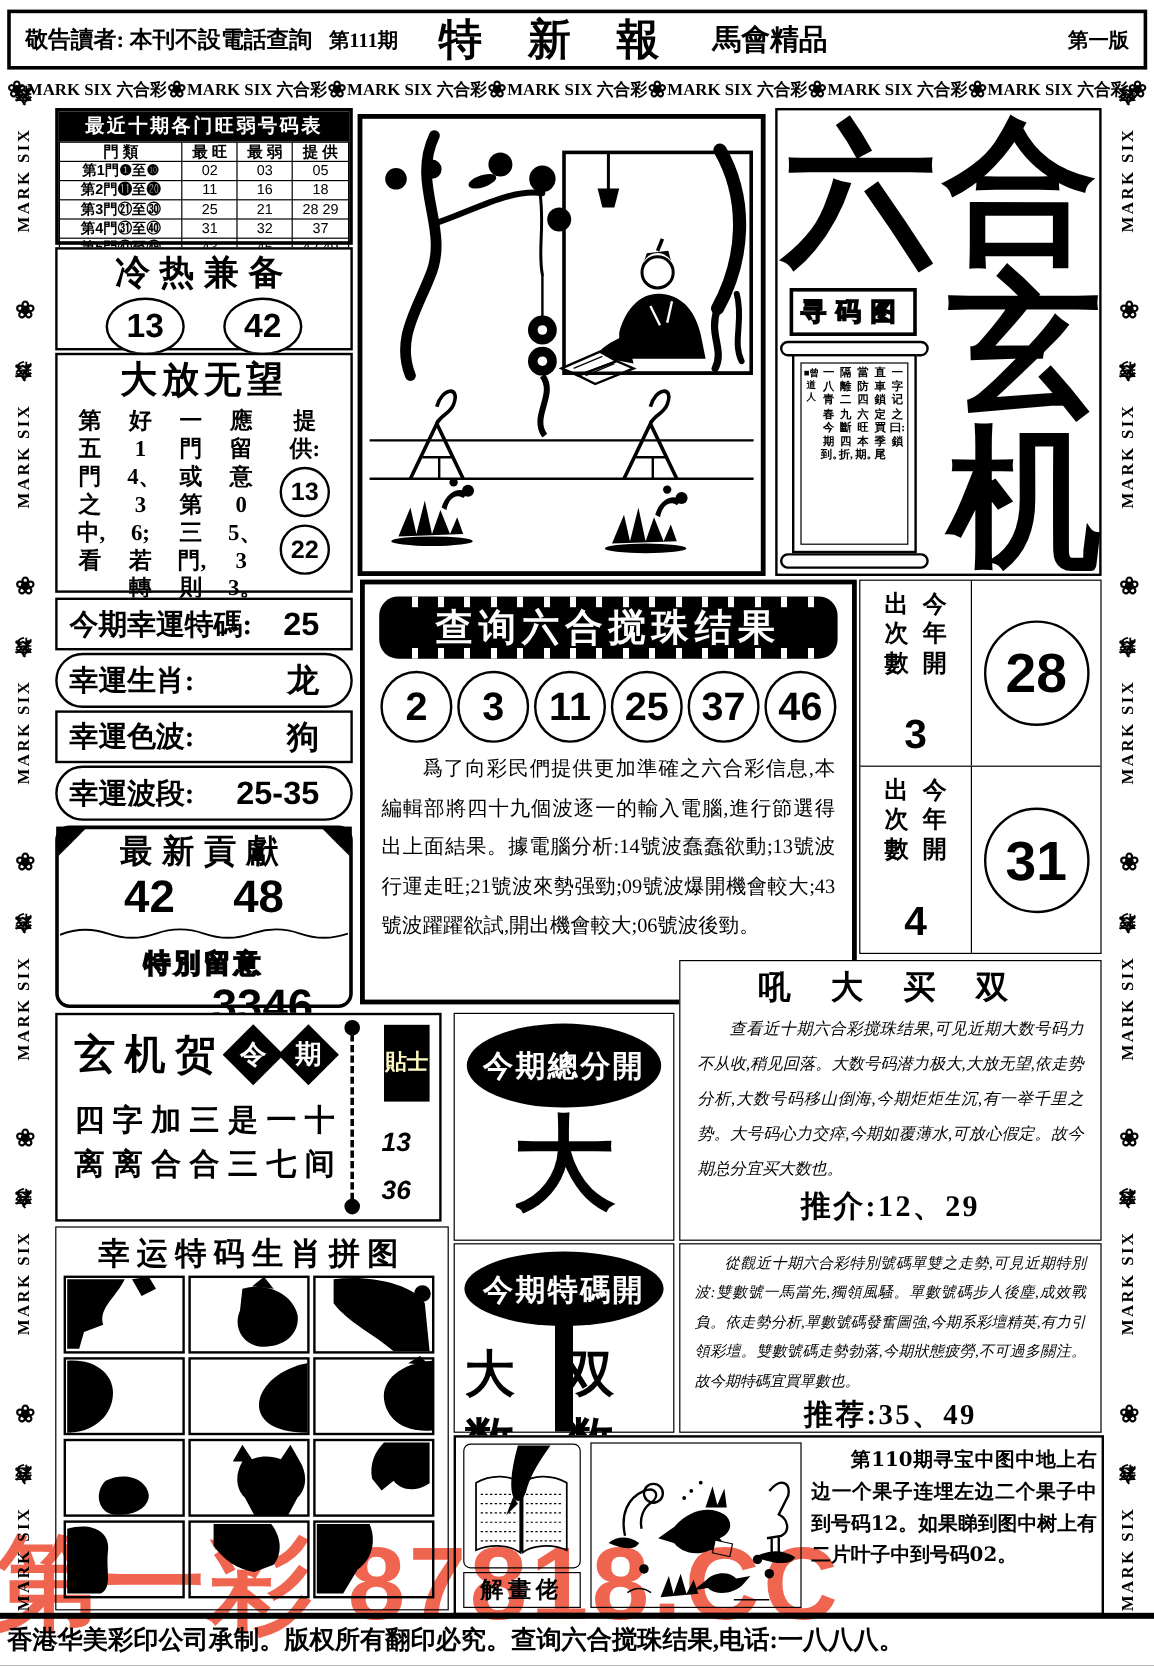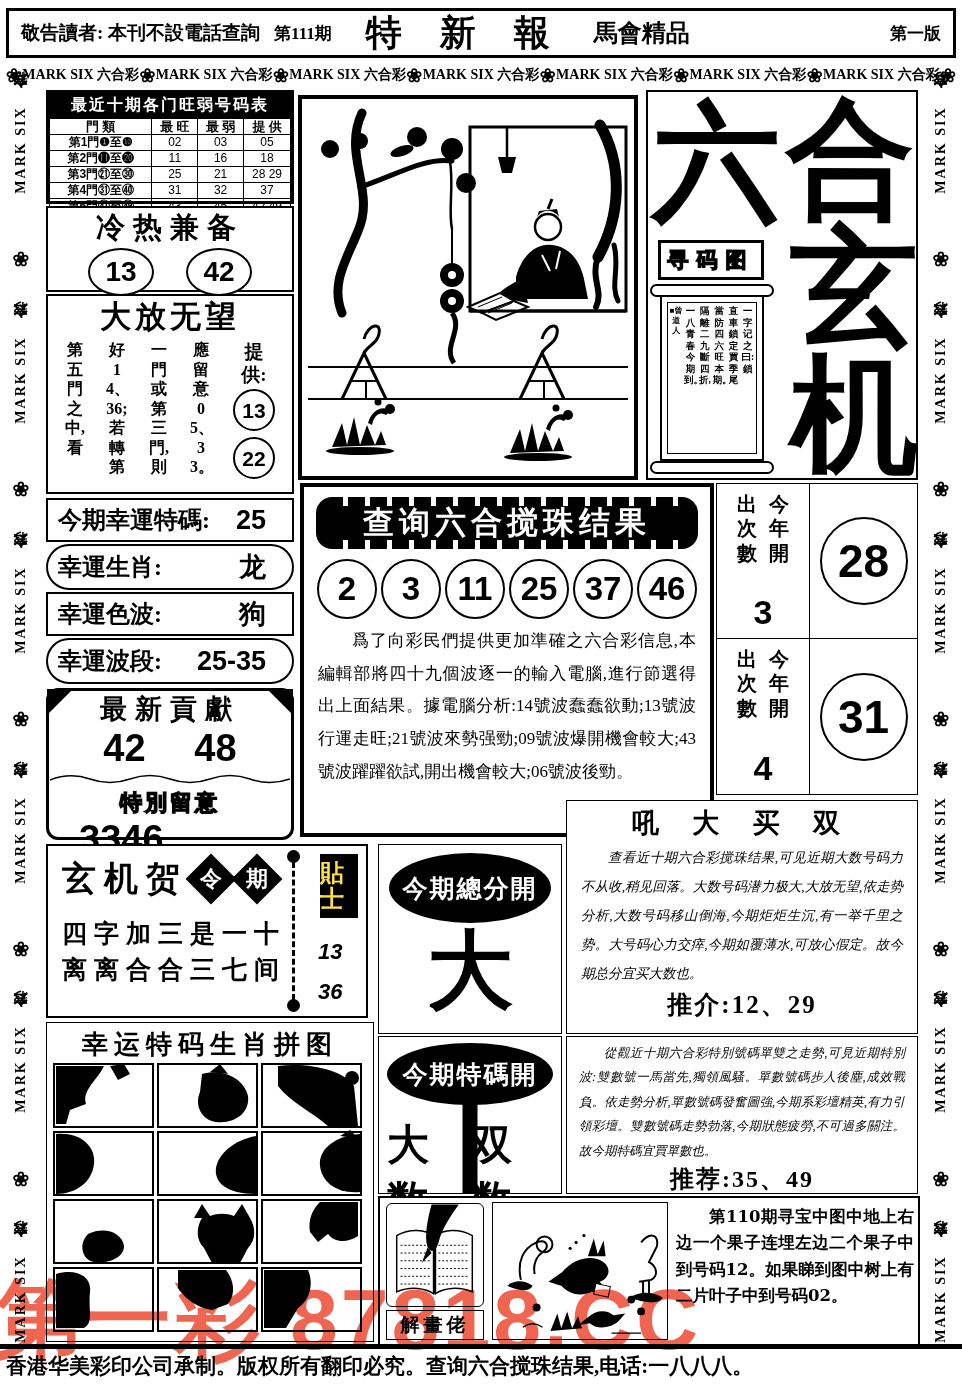--- a/index.html
+++ b/index.html
@@ -30,21 +30,21 @@
   table.hot th,table.hot td{border:1px solid #000;text-align:center;padding:0;height:15px;line-height:15px;}
   table.hot th{font-family:"Liberation Serif",serif;font-size:13px;}
   .doorcell{font-weight:bold;white-space:nowrap;font-size:12px;}
   
   .ball{display:inline-flex;align-items:center;justify-content:center;border:2px solid #000;
         border-radius:50%;font-weight:bold;font-family:"Liberation Sans",sans-serif;background:#fff;}
   
   .calli{font-family:"DejaVu Serif",serif;font-weight:bold;}
   
   .vcols{display:flex;flex-direction:row-reverse;justify-content:space-around;align-items:flex-start;}
-  .vcol{width:22px;font-size:16px;line-height:1.22;text-align:center;word-break:break-all;
+  .vcol{width:22px;font-size:19px;line-height:1.22;text-align:center;word-break:break-all;
         font-weight:bold;}
   
   .lucky{position:absolute;background:#fff;border:2px solid #000;display:flex;align-items:center;
          padding:0 26px 0 10px;justify-content:space-between;box-sizing:border-box;}
   .lucky .lab{font-size:24px;font-weight:bold;white-space:nowrap;}
   .lucky .val{font-size:27px;font-weight:bold;font-family:"Liberation Sans",sans-serif;}
   .lucky.round{border-radius:24px;gap:16px;}
   
   .contrib{border-radius:12px;}
   .contrib:before,.contrib:after{content:"";position:absolute;width:0;height:0;border:13px solid transparent;}
@@ -54,22 +54,22 @@
   .outline-txt{font-size:22px;font-weight:bold;letter-spacing:3px;color:#fff;
                -webkit-text-stroke:1.3px #000;text-shadow:0 0 1px #000;}
   
   .diam{display:inline-flex;width:36px;height:36px;background:#000;transform:rotate(45deg);
         align-items:center;justify-content:center;margin:0 5px;}
   .diam>span{transform:rotate(-45deg);color:#fff;font-size:22px;font-weight:bold;}
   .dashline{position:absolute;border-left:3px dashed #000;}
   .dashline:before,.dashline:after{content:"";position:absolute;left:-8px;width:13px;height:13px;
         background:#000;border-radius:50%;}
   .dashline:before{top:-12px;} .dashline:after{bottom:-12px;}
-  .tipbox{position:absolute;background:#000;color:#fde047;display:flex;flex-direction:column;
-          align-items:center;justify-content:center;font-weight:bold;font-size:24px;line-height:1.1;}
+  .tipbox{position:absolute;background:#000;color:#fef9c3;display:flex;flex-direction:column;
+          align-items:center;justify-content:center;font-weight:bold;font-size:18px;line-height:1.1;}
   
   .banner{position:relative;background:#000;border-radius:16px;color:#fff;display:flex;
           align-items:center;justify-content:center;overflow:hidden;}
   .banner .btxt{font-size:31px;font-weight:bold;letter-spacing:5px;white-space:nowrap;}
   .banner .stripes{position:absolute;left:10px;right:10px;height:9px;
      background:repeating-linear-gradient(90deg,transparent 0 17px,#fff 17px 22px);}
   .para{font-size:17px;line-height:1.92;text-align:justify;text-indent:2em;}
   .hand{font-size:13.5px;line-height:2.15;text-align:justify;text-indent:2em;font-style:italic;}
   .reco{font-size:25px;font-weight:bold;text-align:center;letter-spacing:2px;}
   
@@ -228,21 +228,21 @@
   <div class="box contrib" style="left:46px;top:688px;width:248px;height:152px;border-width:3px;text-align:center;">
     <div class="calli" style="font-size:27px;letter-spacing:8px;">最新貢獻</div>
     <div style="display:flex;justify-content:space-around;padding:0 30px;">
       <span class="bignum">42</span>
       <span class="bignum">48</span>
     </div>
     <svg width="240" height="12" viewBox="0 0 240 12">
         <path d="M0,8 Q20,0 40,7 T80,7 T120,7 T160,7 T200,7 T240,7" fill="none" stroke="#000" stroke-width="1.6"></path>
       </svg>
     <div class="outline-txt">特別留意</div>
-    <div style="display:flex;justify-content:flex-start;padding:0 30px;">
+    <div style="display:flex;justify-content:flex-end;padding:0 30px;">
       <span class="bignum">33</span>
       <span class="bignum">46</span>
     </div>
   </div>
 
   <div class="box" style="left:46px;top:844px;width:322px;height:174px;">
     <div style="display:flex;align-items:center;padding:10px 0 0 14px;">
       <span class="calli" style="font-size:34px;letter-spacing:8px;">玄机贺</span>
       <span class="diam">
           <span>令</span>

